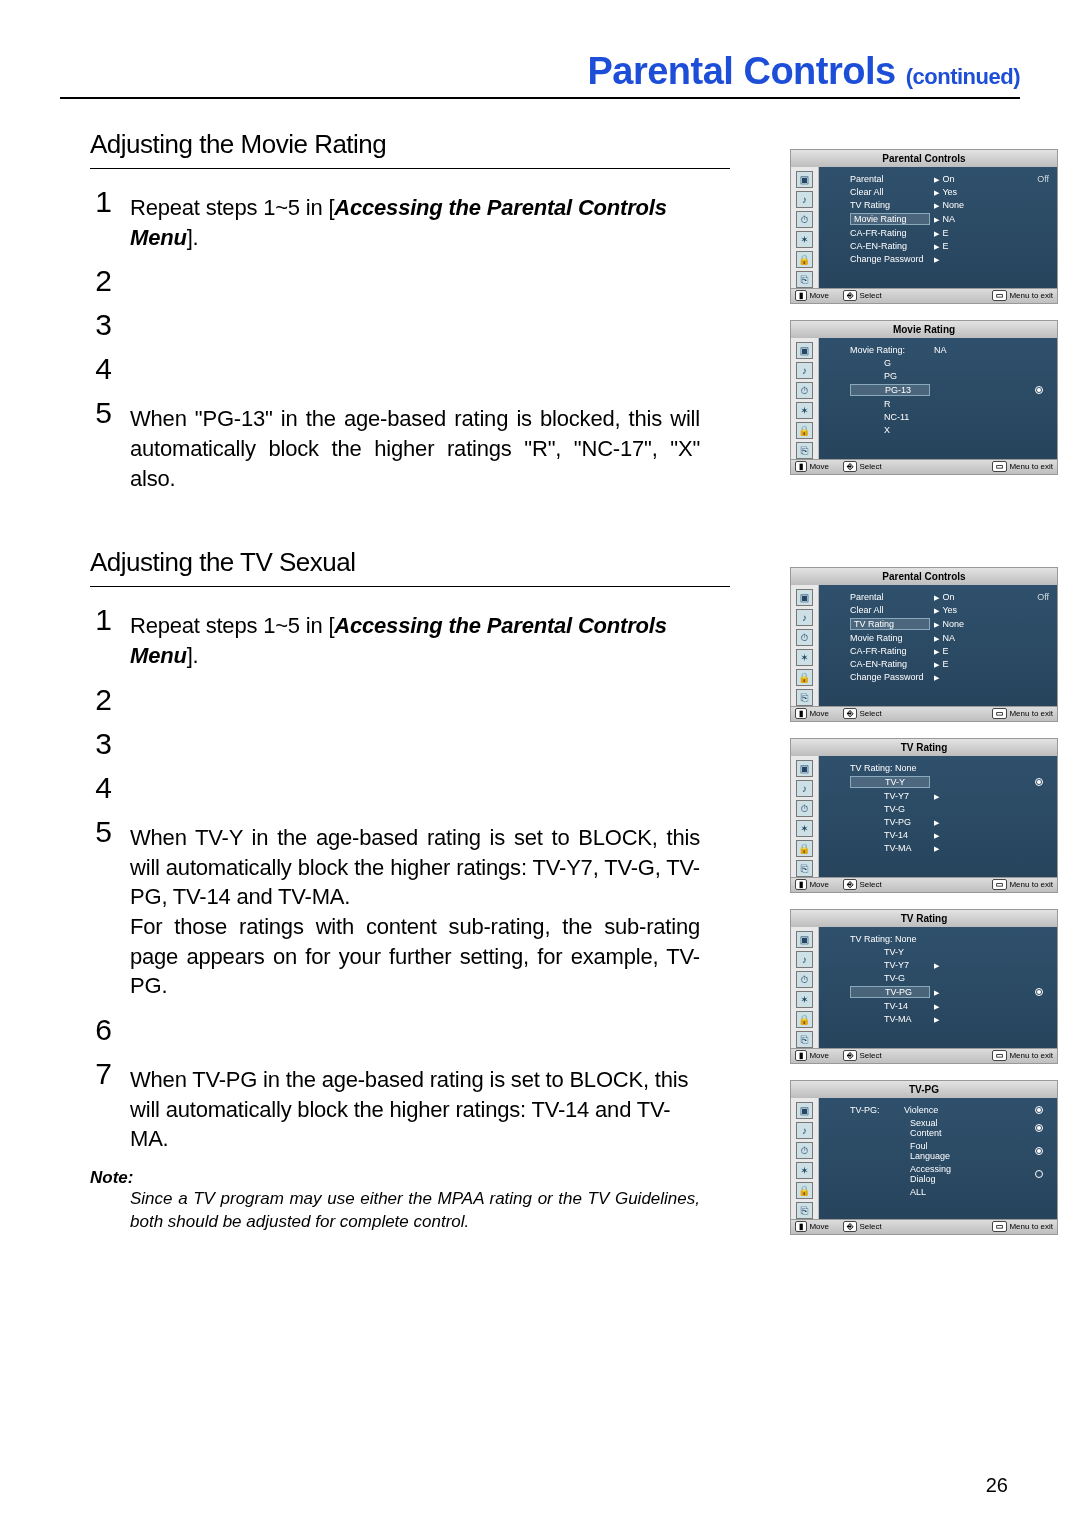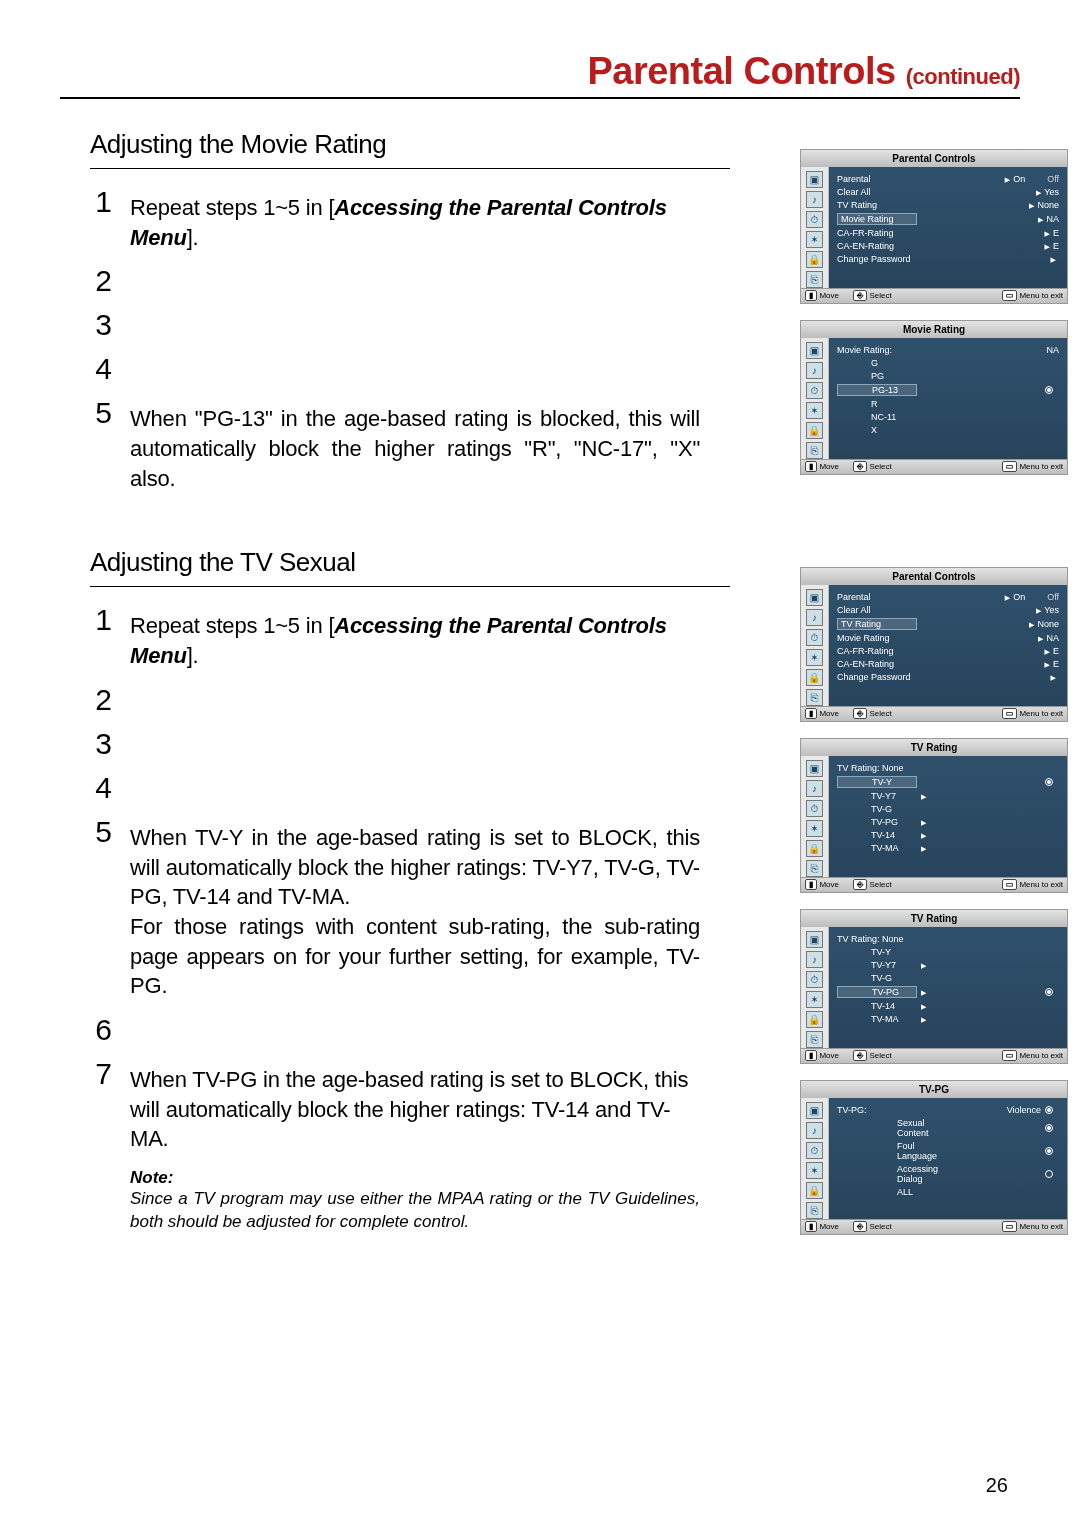--- a/index.html
+++ b/index.html
@@ -8,21 +8,21 @@
     font-family: Arial, Helvetica, sans-serif;
     width: 1080px;
     height: 1527px;
     position: relative;
     padding: 50px 60px 30px 60px;
   }
   .header-title {
     text-align: right;
     font-size: 38px;
     font-weight: bold;
-    color: #b91c1c;
+    color: #1d4ed8;
     padding-bottom: 4px;
     border-bottom: 2px solid #000;
     letter-spacing: -0.5px;
   }
   .header-title .sub { font-size: 22px; font-weight: bold; }
   .section-heading {
     font-size: 26px;
     font-weight: normal;
     color: #000;
     margin-top: 30px;
@@ -31,21 +31,21 @@
   }
   .hr-under {
     width: 640px;
     border: none;
     border-top: 1.5px solid #000;
     margin-left: 30px;
     margin-top: 8px;
   }
   .content-row {
     display: flex;
-    gap: 40px;
+    gap: 30px;
     align-items: flex-start;
   }
   .steps-col {
     width: 650px;
     padding-left: 30px;
     padding-top: 18px;
   }
   .step {
     display: flex;
     align-items: flex-start;
@@ -65,21 +65,20 @@
     line-height: 1.35;
     padding-top: 6px;
     letter-spacing: -0.2px;
   }
   .step-text .bold-ital { font-weight: bold; font-style: italic; }
   .step-text.justify { text-align: justify; }
   .note-label {
     font-weight: bold;
     font-style: italic;
     font-size: 17px;
-    margin-left: 40px;
     margin-top: 8px;
   }
   .note-text {
     font-style: italic;
     font-size: 17px;
     text-align: justify;
     margin-left: 40px;
     width: 570px;
     line-height: 1.35;
   }
@@ -138,24 +137,25 @@
     font-size: 10px;
   }
   .osd-rows {
     padding: 5px 6px 8px 6px;
   }
   .osd-row {
     display: flex;
     align-items: center;
     padding: 1.5px 2px;
     gap: 4px;
+    margin-left: 23px;
   }
   .osd-row .label { width: 80px; }
   .osd-row .arrow::before { content: "▶"; font-size: 7px; margin-right: 3px; }
-  .osd-row .val { flex: 1; text-align: right; }
+  .osd-row .val { flex: 1; }
   .sel-box {
     background: rgba(255,255,255,0.15);
     border: 1px solid #8ab;
     padding: 0 3px;
   }
   .radio-dot {
     width: 8px; height: 8px;
     border: 1px solid #fff;
     border-radius: 50%;
     margin-left: auto;

